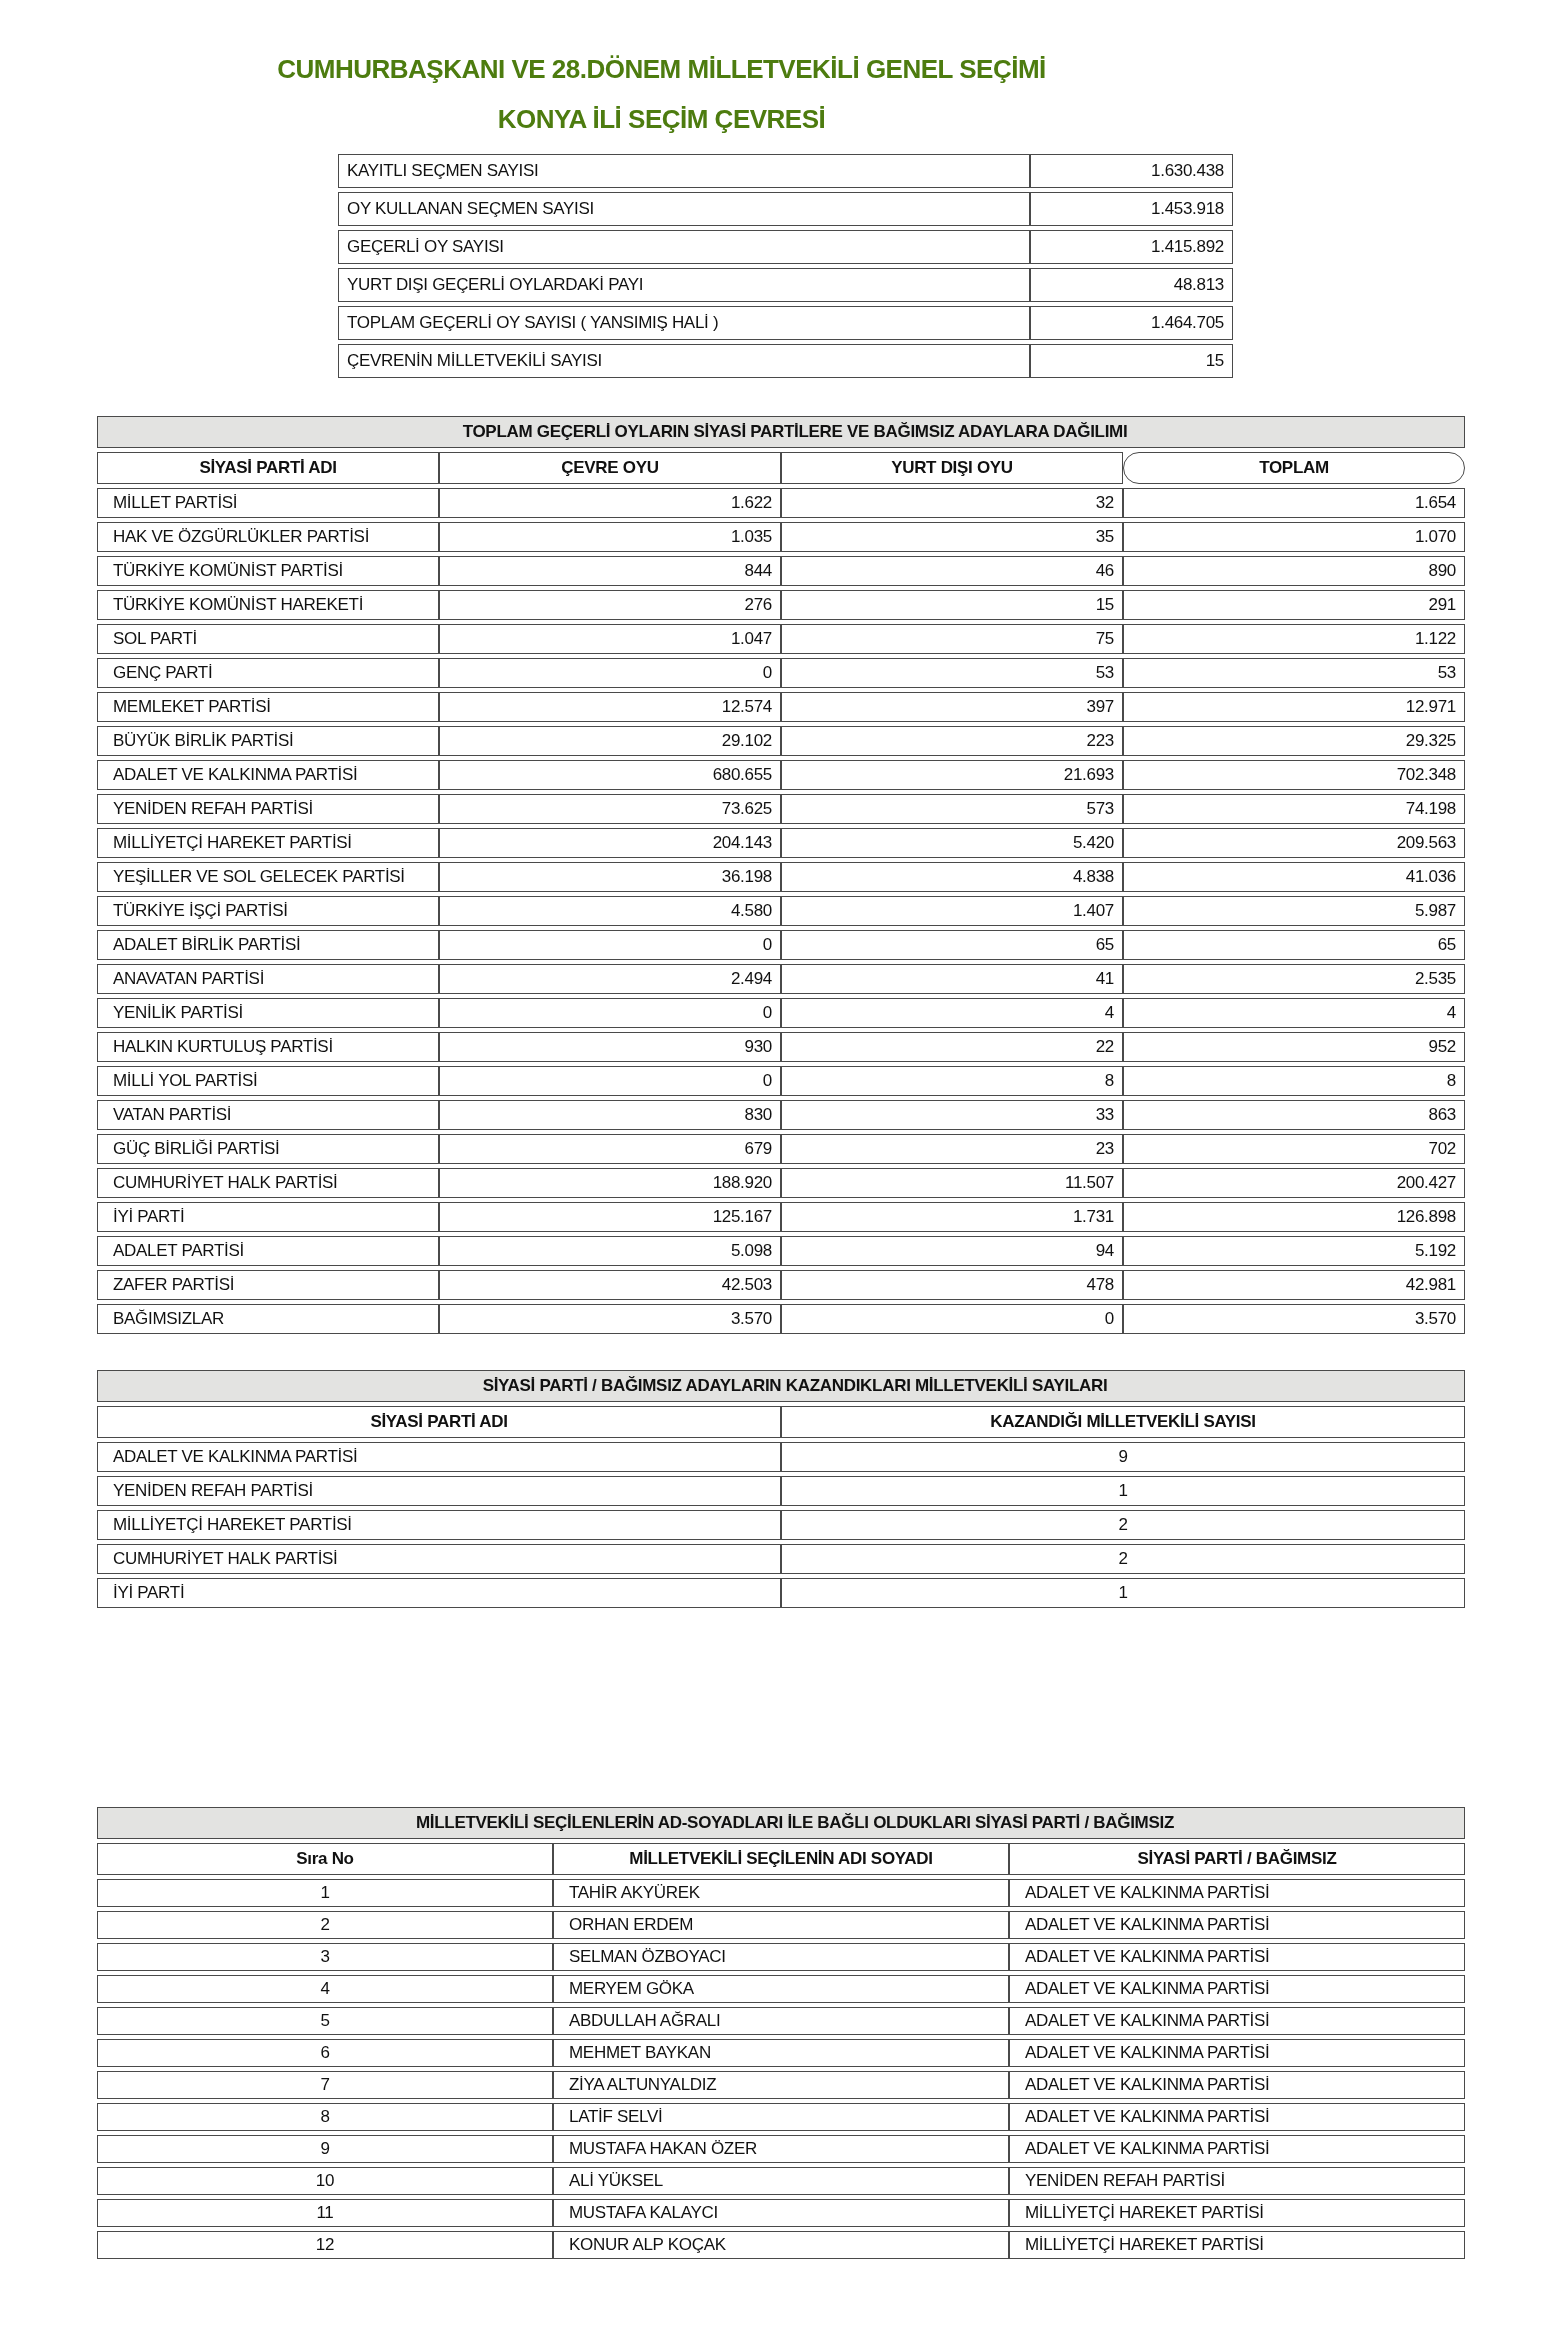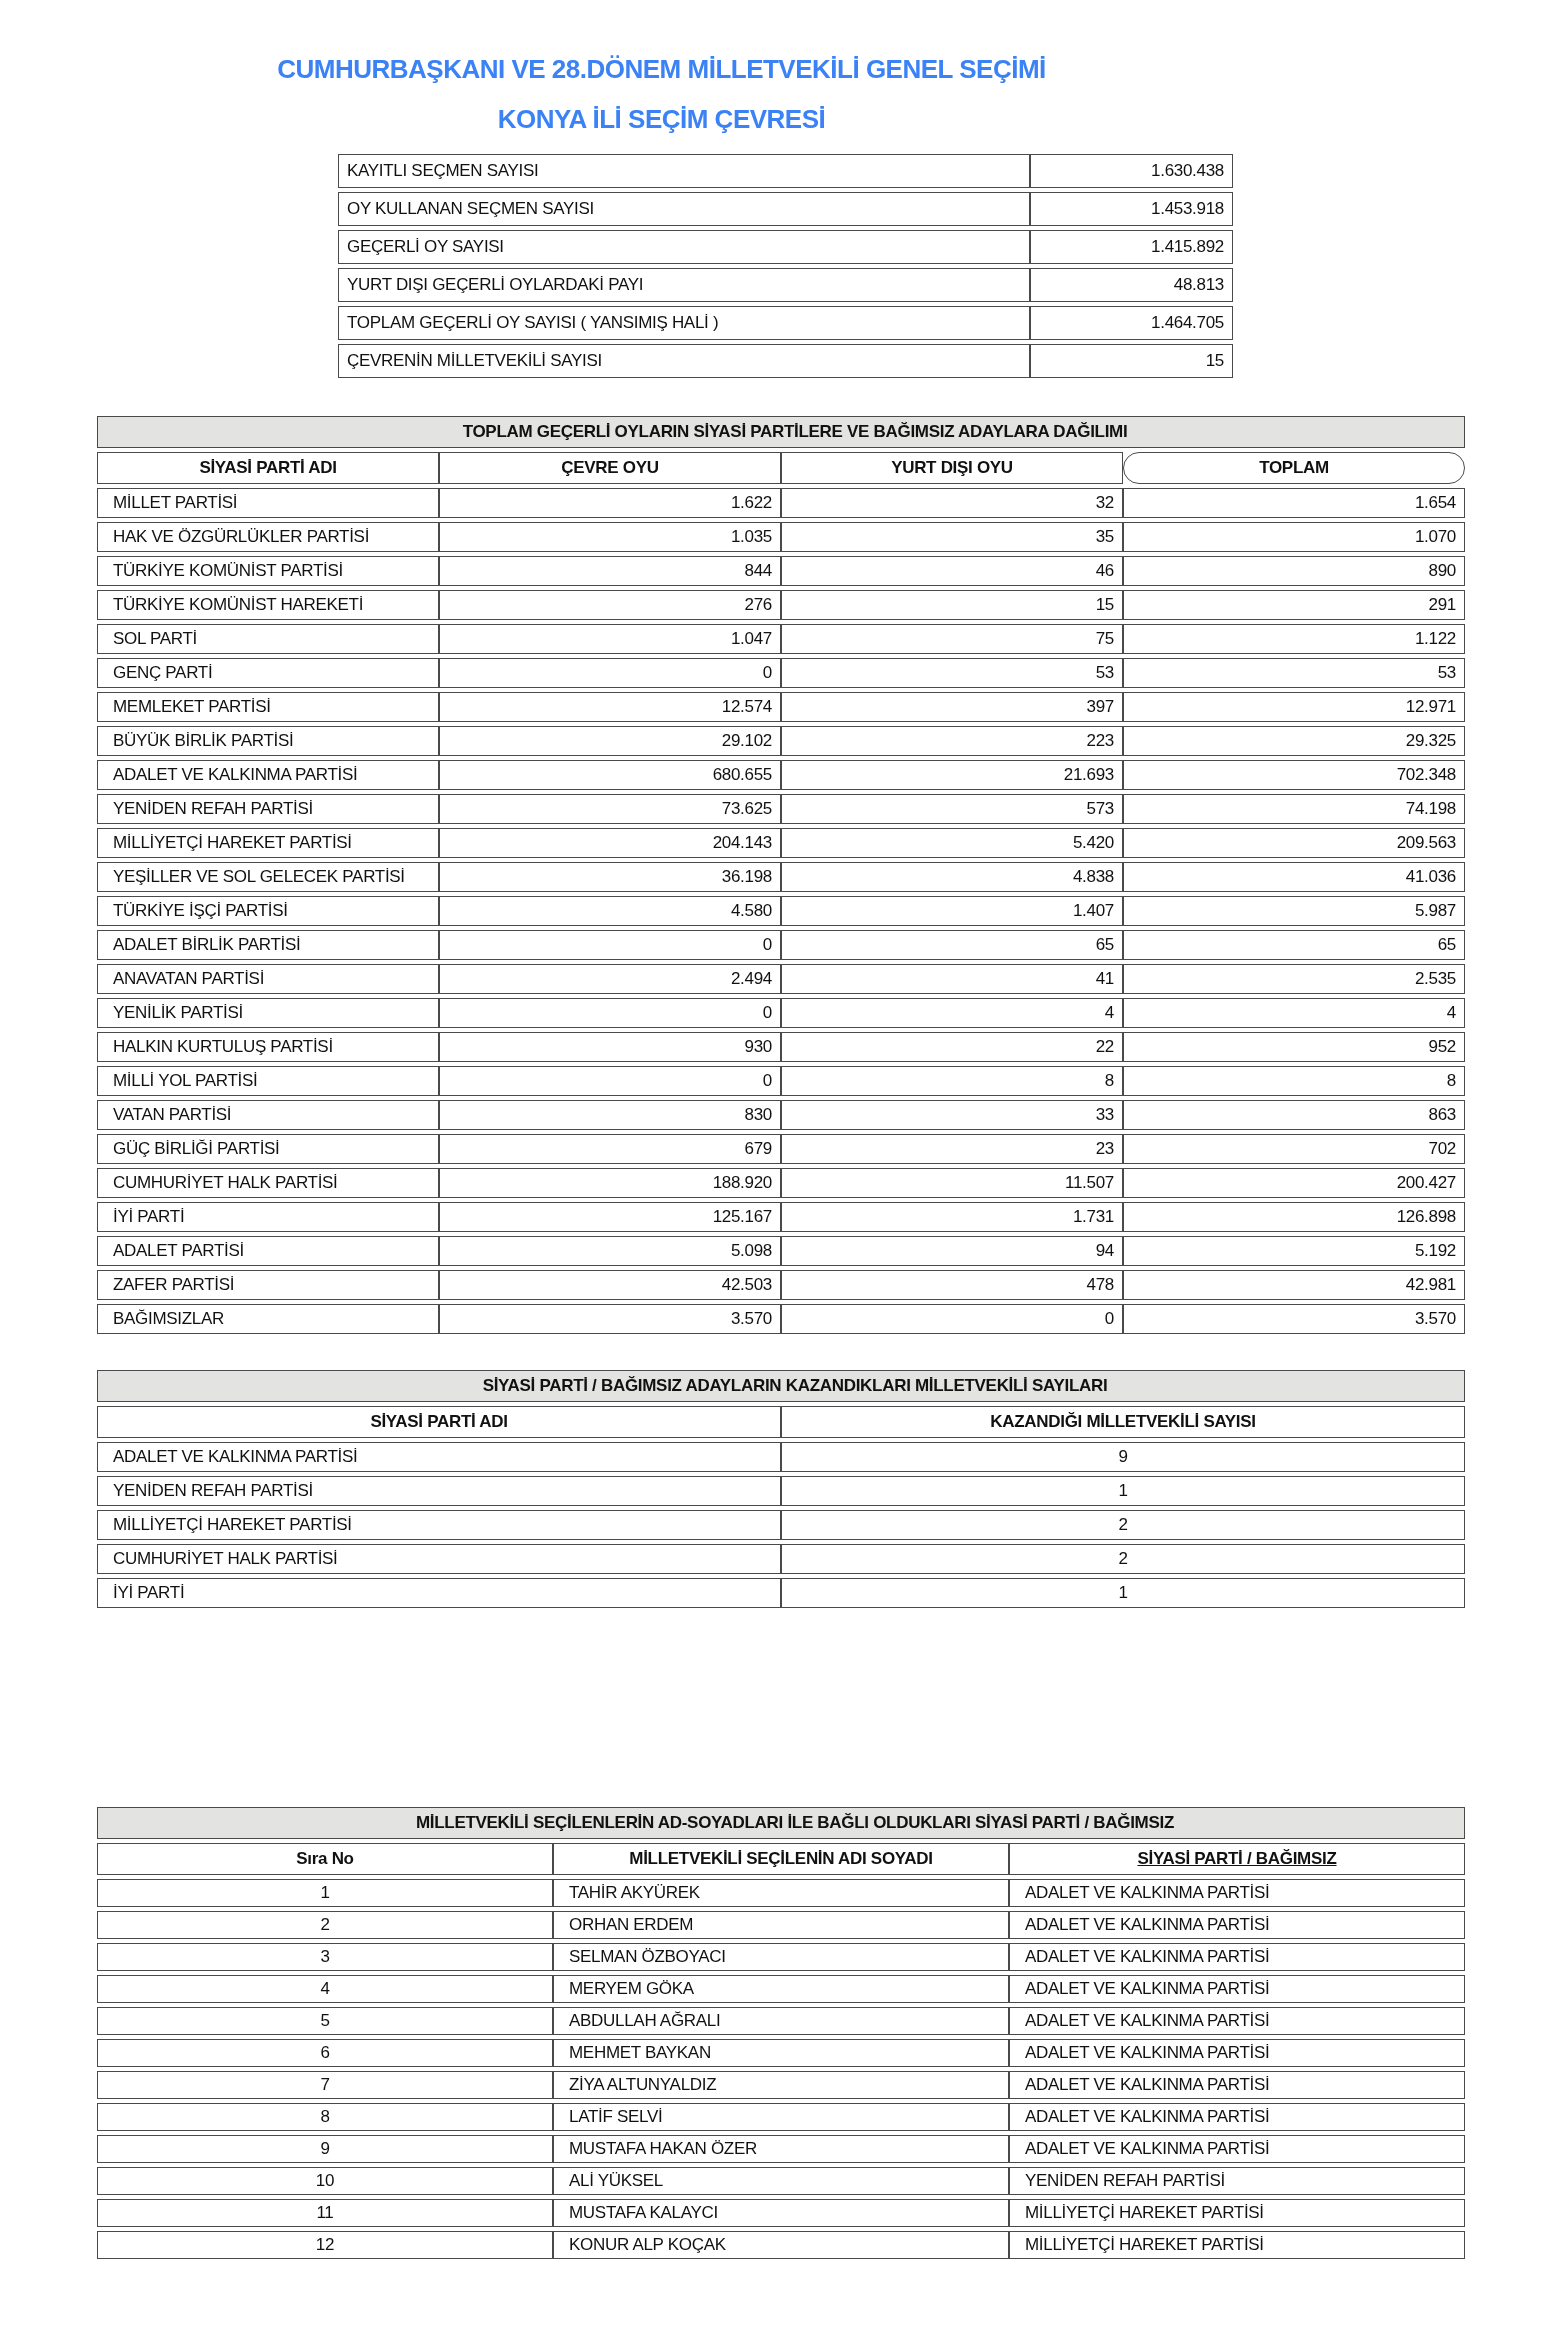--- a/index.html
+++ b/index.html
@@ -21,21 +21,21 @@
   .titles {
     width: 1323px;
     margin-top: 44px;
     text-align: center;
   }
   .title-line {
     font-size: 26px;
     font-weight: bold;
     letter-spacing: -0.5px;
     line-height: 50px;
-    color: #3b82f6;
+    color: #4d7c0f;
   }
 
   
   table {
     border-collapse: separate;
     border-spacing: 0 4px;
     table-layout: fixed;
   }
   td, th {
     border: 1px solid #4a4a4a;
@@ -89,21 +89,21 @@
 
   
   .deputies-table {
     width: 1368px;
     margin-left: 97px;
     margin-top: 191px;
   }
   .deputies-table td { height: 26px; }
   .deputies-table .w-no    { width: 102px; }
   .deputies-table .w-dname { width: 552px; }
-  .deputies-table .w-dparty{ width: 713px; text-decoration: underline; }
+  .deputies-table .w-dparty{ width: 713px; }
 
   
   .name  { text-align: left; padding-left: 15px; }
   .num   { text-align: right; }
   .label { text-align: left; }
   .value { text-align: right; }
   .center{ text-align: center; }
 </style>
 </head>
 <body>

